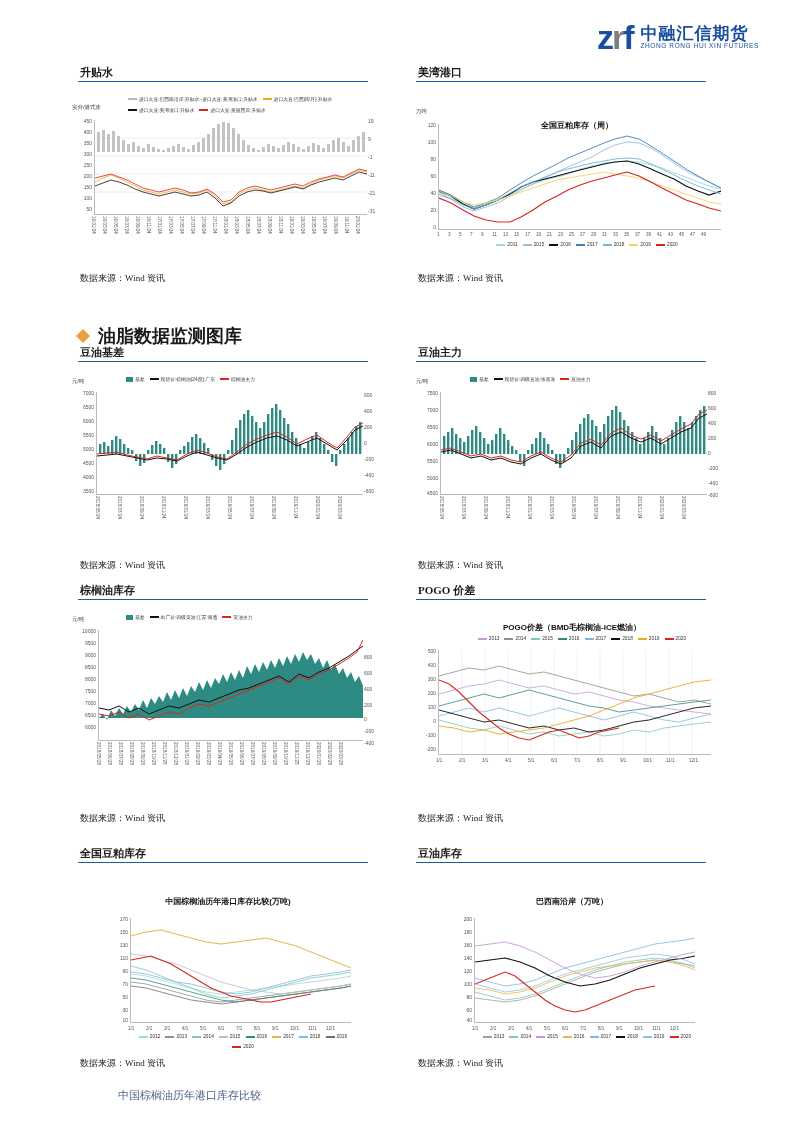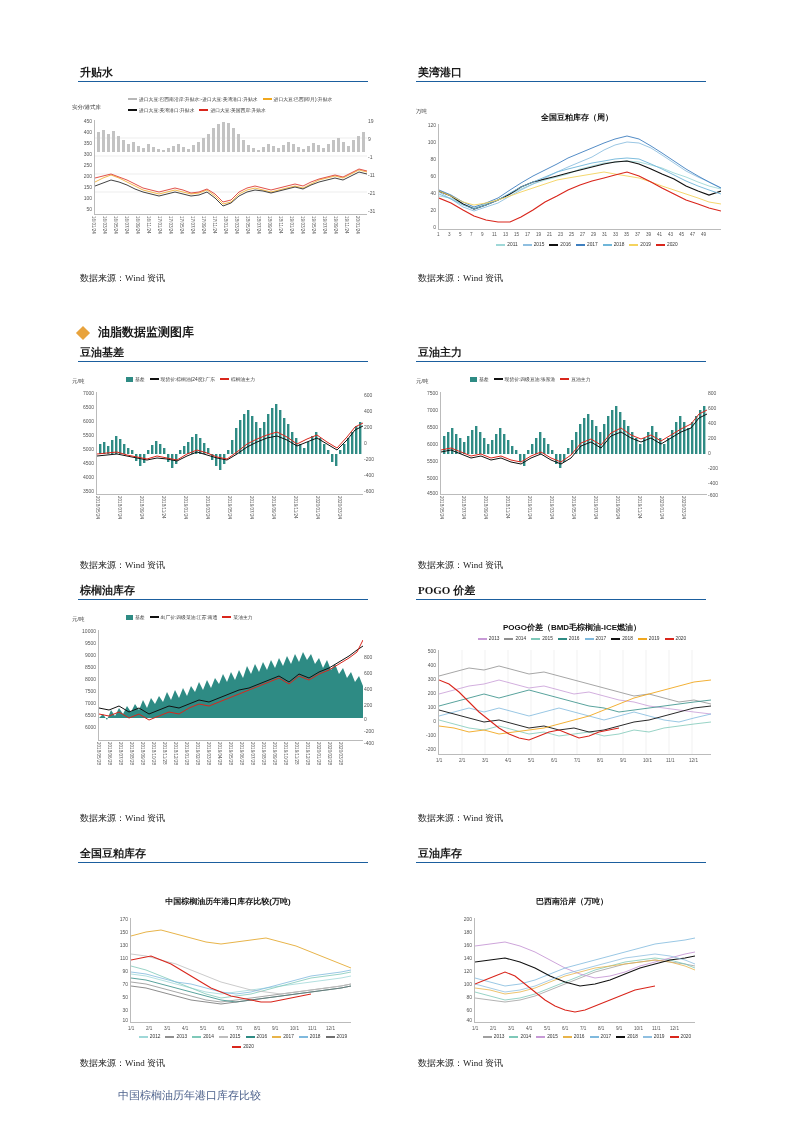--- a/index.html
+++ b/index.html
@@ -25,21 +25,21 @@
     position:absolute;font-size:11px;font-weight:bold;color:#1a1a1a;
     padding-bottom:2px;
   }
   .rule{position:absolute;height:1px;background:#1b5e9e;}
 
   .src{position:absolute;font-size:9px;color:#222;font-family:"Liberation Serif",serif;}
 
   
   .big-head{position:absolute;display:flex;align-items:center;gap:10px;}
   .diamond{width:10px;height:10px;background:#e8a33d;transform:rotate(45deg);}
-  .big-head .t{font-size:12px;font-weight:bold;color:#1a1a1a;}
+  .big-head .t{font-size:18px;font-weight:bold;color:#1a1a1a;}
 
   .footer-note{position:absolute;left:118px;top:1088px;font-size:11px;color:#4a5f8a;}
 
   
   .chart{position:absolute;box-sizing:border-box;}
   .chart .ctitle{
     text-align:center;font-size:8px;font-weight:bold;color:#111;
     font-family:"Liberation Sans",sans-serif;
   }
   .axis-unit{position:absolute;font-size:5.5px;color:#333;font-family:"Liberation Sans",sans-serif;}
@@ -54,20 +54,29 @@
   .legend .it{display:flex;align-items:center;gap:2px;white-space:nowrap;}
   .legend .sw{width:9px;height:2px;display:inline-block;}
   .legend .swb{width:7px;height:5px;display:inline-block;}
   svg{display:block;}
 </style>
 </head>
 <body>
 
 <div class="page">
 
+  <div class="logo">
+    <div class="logo-mark">
+      <span style="color:#1a4fa0">z</span><span class="r">r</span><span style="color:#1a4fa0">f</span>
+    </div>
+    <div class="logo-text">
+      <div class="logo-cn">中融汇信期货</div>
+      <div class="logo-en">ZHONG RONG HUI XIN FUTURES</div>
+    </div>
+  </div>
 
   <div class="sec-title" style="left:80px;top:65px;">升贴水</div>
   <div class="rule" style="left:78px;top:81px;width:290px;"></div>
 
   <div class="sec-title" style="left:418px;top:65px;">美湾港口</div>
   <div class="rule" style="left:416px;top:81px;width:290px;"></div>
 
   <div class="chart" style="left:68px;top:92px;width:320px;height:155px;">
     <div class="axis-unit" style="left:4px;top:12px;">实分/港式库</div>
     <div class="legend" style="left:60px;top:4px;width:250px;">
@@ -203,21 +212,21 @@
       <div class="xlab" style="left:270px;top:124px;transform:rotate(90deg);">19/09/24</div>
       <div class="xlab" style="left:281px;top:124px;transform:rotate(90deg);">19/11/24</div>
       <div class="xlab" style="left:292px;top:124px;transform:rotate(90deg);">20/01/24</div>
     </div>
   </div>
 
   <div class="src" style="left:80px;top:272px;">数据来源：Wind 资讯</div>
 
   <div class="chart" style="left:412px;top:92px;width:320px;height:160px;">
     <div class="axis-unit" style="left:4px;top:16px;">万吨</div>
-    <div class="ctitle" style="position:absolute;left:40px;top:20px;width:250px;">全国豆粕库存（周）</div>
+    <div class="ctitle" style="position:absolute;left:40px;top:28px;width:250px;">全国豆粕库存（周）</div>
 
     <div class="ylab" style="left:0px;top:30px;width:24px;">120</div>
     <div class="ylab" style="left:0px;top:47px;width:24px;">100</div>
     <div class="ylab" style="left:0px;top:64px;width:24px;">80</div>
     <div class="ylab" style="left:0px;top:81px;width:24px;">60</div>
     <div class="ylab" style="left:0px;top:98px;width:24px;">40</div>
     <div class="ylab" style="left:0px;top:115px;width:24px;">20</div>
     <div class="ylab" style="left:0px;top:132px;width:24px;">0</div>
 
     <div class="plot" style="left:26px;top:32px;width:282px;height:105px;">

